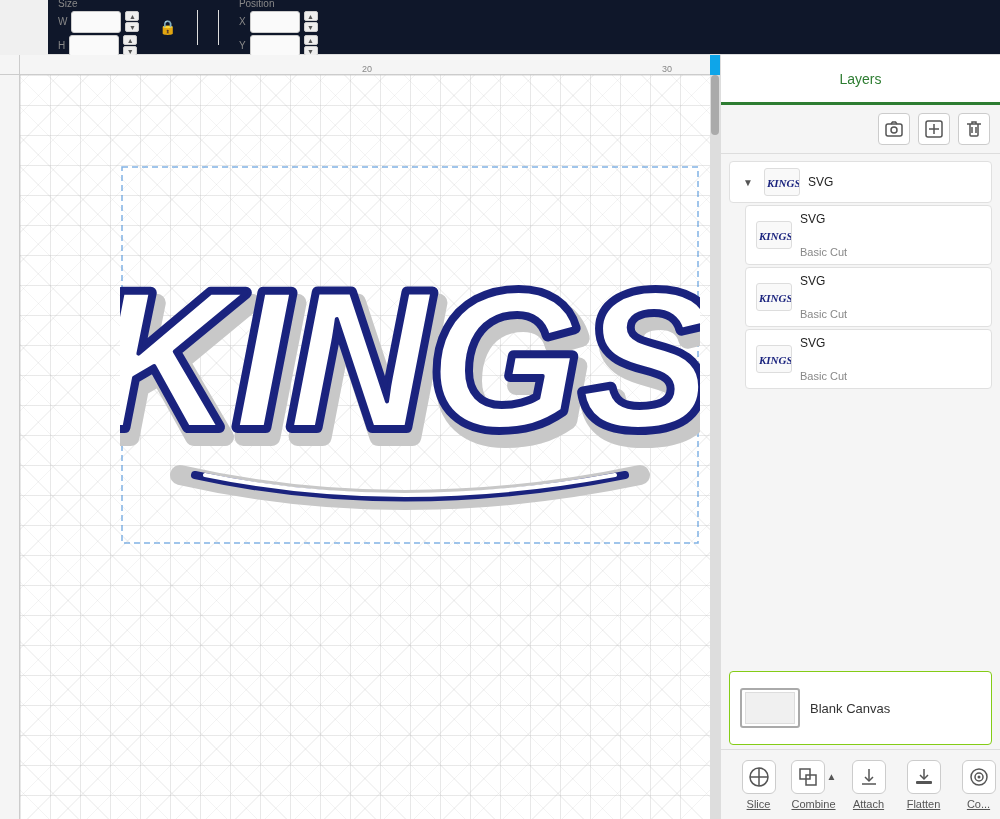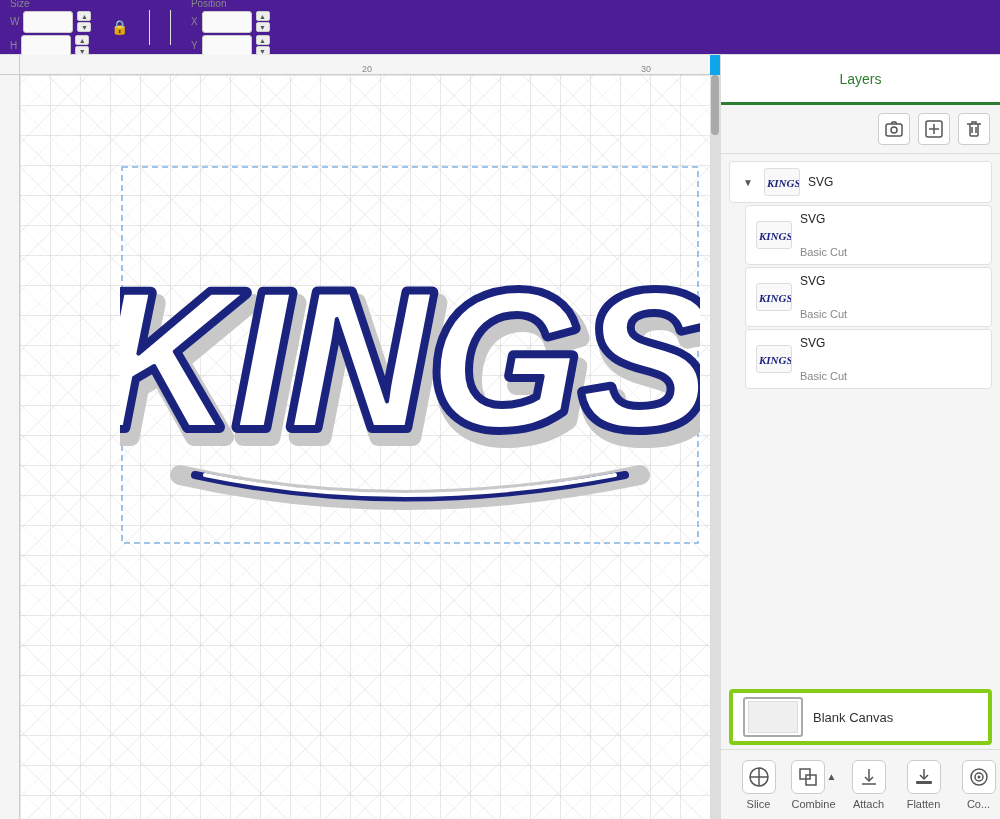--- a/index.html
+++ b/index.html
@@ -1,27 +1,28 @@
 <!DOCTYPE html>
 <html><head>
   <meta charset="utf-8">
   <style>
     * { box-sizing: border-box; margin: 0; padding: 0; }
     body { width: 1000px; height: 819px; overflow: hidden; font-family: Arial, sans-serif; background: #f0f0f0; display: flex; flex-direction: column; }
 
     
     .toolbar {
       height: 55px;
-      background: #4c1d95;
+      background: #0f172a;
       border-bottom: 1px solid #ddd;
       display: flex;
       align-items: center;
       padding: 0 10px;
       gap: 20px;
       flex-shrink: 0;
+      margin-left: 48px;
     }
     .toolbar-group {
       display: flex;
       flex-direction: column;
       align-items: flex-start;
       font-size: 11px;
       color: #555;
     }
     .toolbar-group label {
       font-size: 10px;
@@ -330,25 +331,25 @@
     }
 
     .layer-indent {
       margin-left: 24px;
     }
 
     
     .blank-canvas-row {
       display: flex;
       align-items: center;
-      padding: 4px 10px;
+      padding: 16px 10px;
       gap: 10px;
       background: #fff;
       margin: 4px 8px;
-      border: 4px solid #84cc16;
+      border: 1px solid #84cc16;
       border-radius: 4px;
       cursor: pointer;
     }
     .blank-canvas-preview {
       width: 60px;
       height: 40px;
       background: #fff;
       border: 2px solid #aaa;
       border-radius: 3px;
       display: flex;
@@ -389,20 +390,21 @@
       border-radius: 6px;
       display: flex;
       align-items: center;
       justify-content: center;
       font-size: 16px;
     }
     .bottom-tool-label {
       font-size: 11px;
       color: #555;
       text-align: center;
+      text-decoration: underline;
     }
     .bottom-tool-with-arrow {
       display: flex;
       align-items: center;
       gap: 2px;
     }
     .bottom-tool-arrow {
       font-size: 10px;
       color: #555;
     }
@@ -463,21 +465,21 @@
     </div>
   </div>
 </div>
 
 <div class="main-area">
 
   <div class="canvas-container">
     <div class="ruler-corner"></div>
     <div class="ruler-top">
       <span class="ruler-mark" style="left: 340px;">20</span>
-      <span class="ruler-mark" style="left: 619px;">30</span>
+      <span class="ruler-mark" style="left: 640px;">30</span>
     </div>
     <div class="ruler-left"></div>
 
     <div class="grid-canvas">
 
       <div class="kings-logo-container">
         <svg class="kings-svg-container" viewBox="0 0 580 380" xmlns="http://www.w3.org/2000/svg">
 
           <rect x="2" y="2" width="576" height="376" fill="none" stroke="#4a90d9" stroke-width="1.5" stroke-dasharray="6,4" opacity="0.7"></rect>
 

